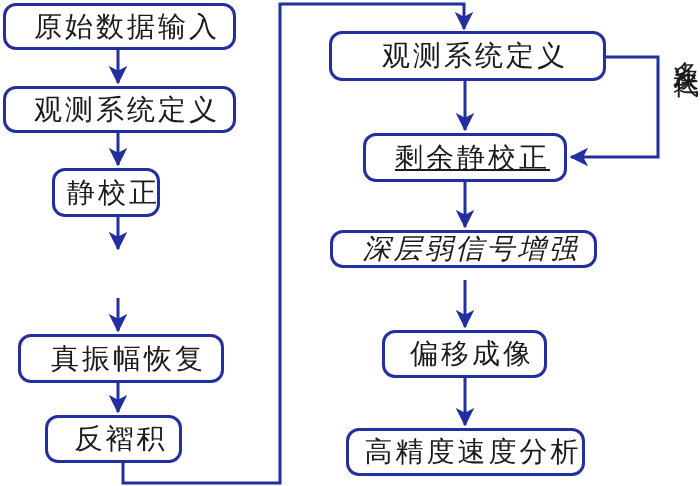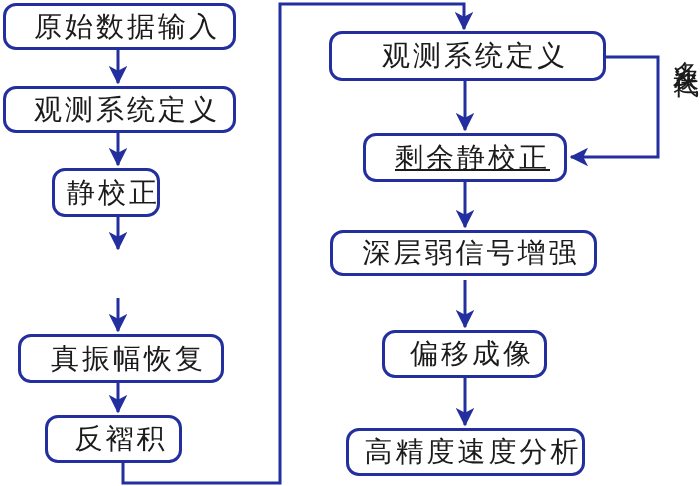--- a/index.html
+++ b/index.html
@@ -37,21 +37,21 @@
   
   .b-l1 { left: 3px;   top: 3px;   width: 233px; height: 47px; }
   .b-l2 { left: 3px;   top: 86px;  width: 233px; height: 47px; }
   .b-l3 { left: 52px;  top: 168px; width: 108px; height: 49px; }
   .b-l4 { left: 3px;   top: 252px; width: 234px; height: 46px; }
   .b-l5 { left: 18px;  top: 334px; width: 206px; height: 49px; }
   .b-l6 { left: 45px;  top: 415px; width: 137px; height: 48px; }
   
   .b-r1 { left: 329px; top: 31px;  width: 277px; height: 50px; }
   .b-r2 { left: 363px; top: 133px; width: 204px; height: 49px; text-decoration: underline; }
-  .b-r3 { left: 330px; top: 230px; width: 267px; height: 46px; }
+  .b-r3 { left: 330px; top: 230px; width: 267px; height: 38px; font-style: italic; }
   .b-r4 { left: 382px; top: 330px; width: 165px; height: 48px; }
   .b-r5 { left: 346px; top: 428px; width: 239px; height: 48px; }
 
   .loop-label {
     position: absolute;
     z-index: 2;
     left: 671px;
     top: 40px;
     height: 130px;
     writing-mode: vertical-rl;

